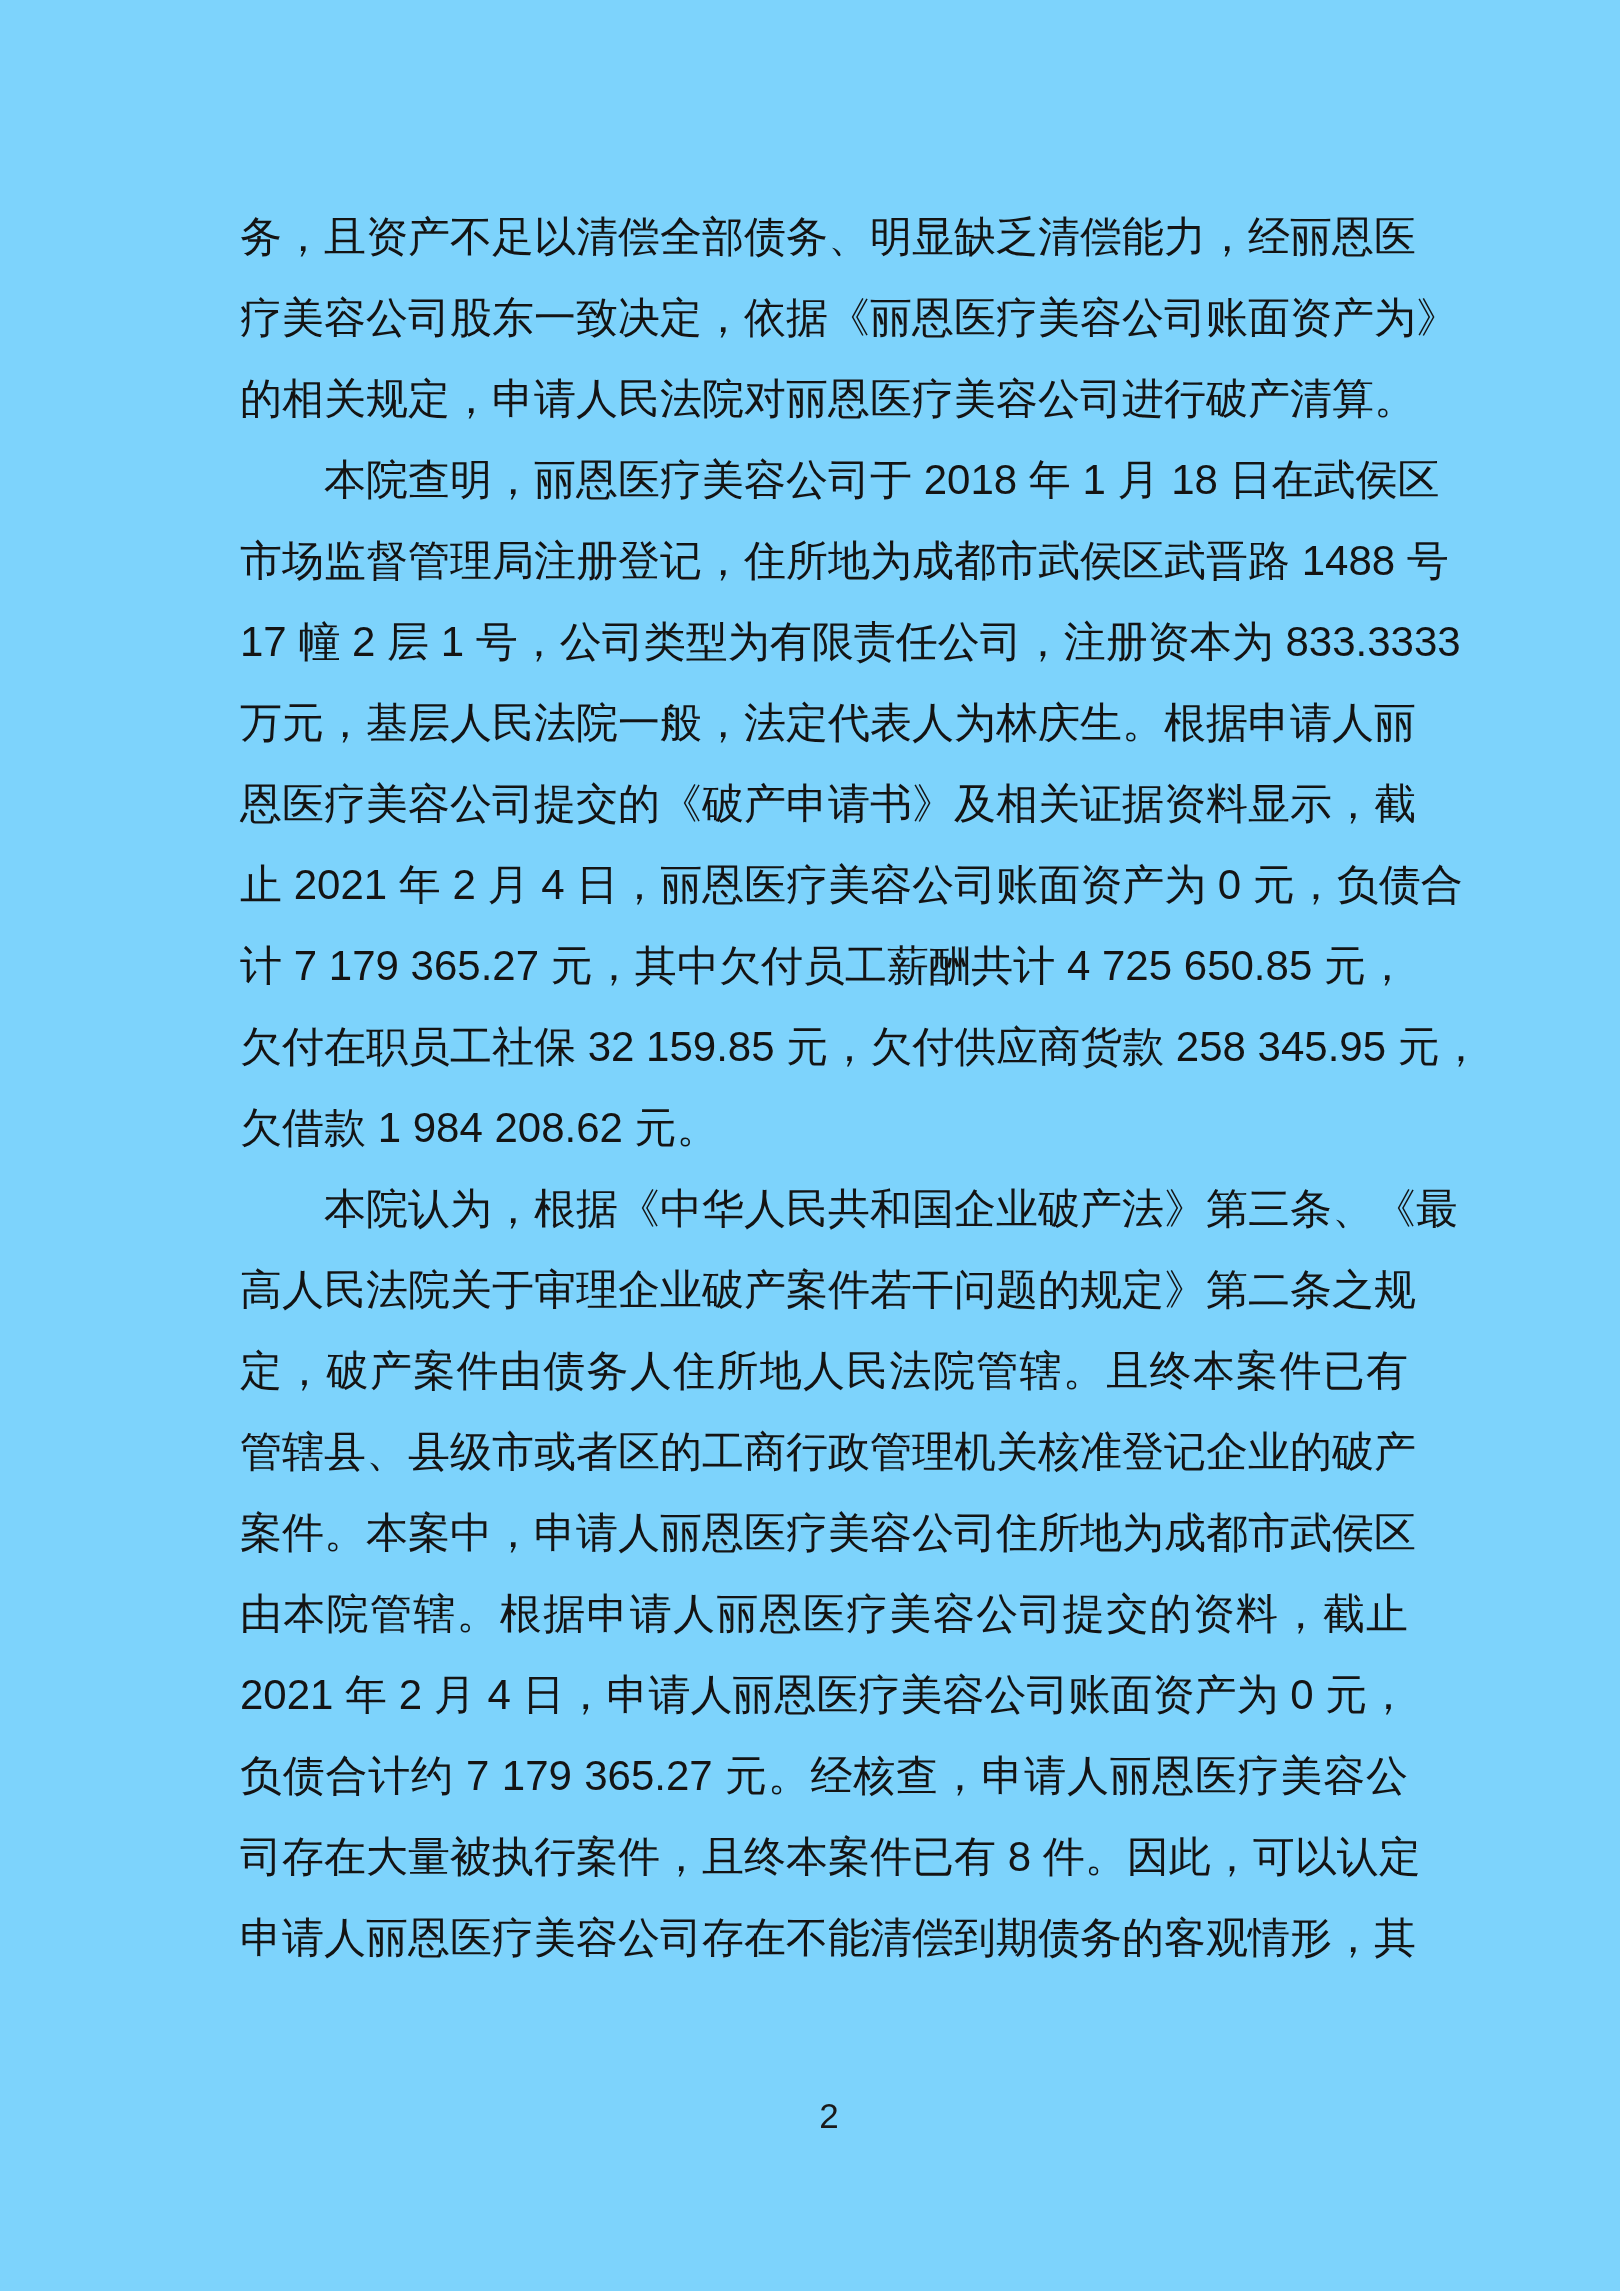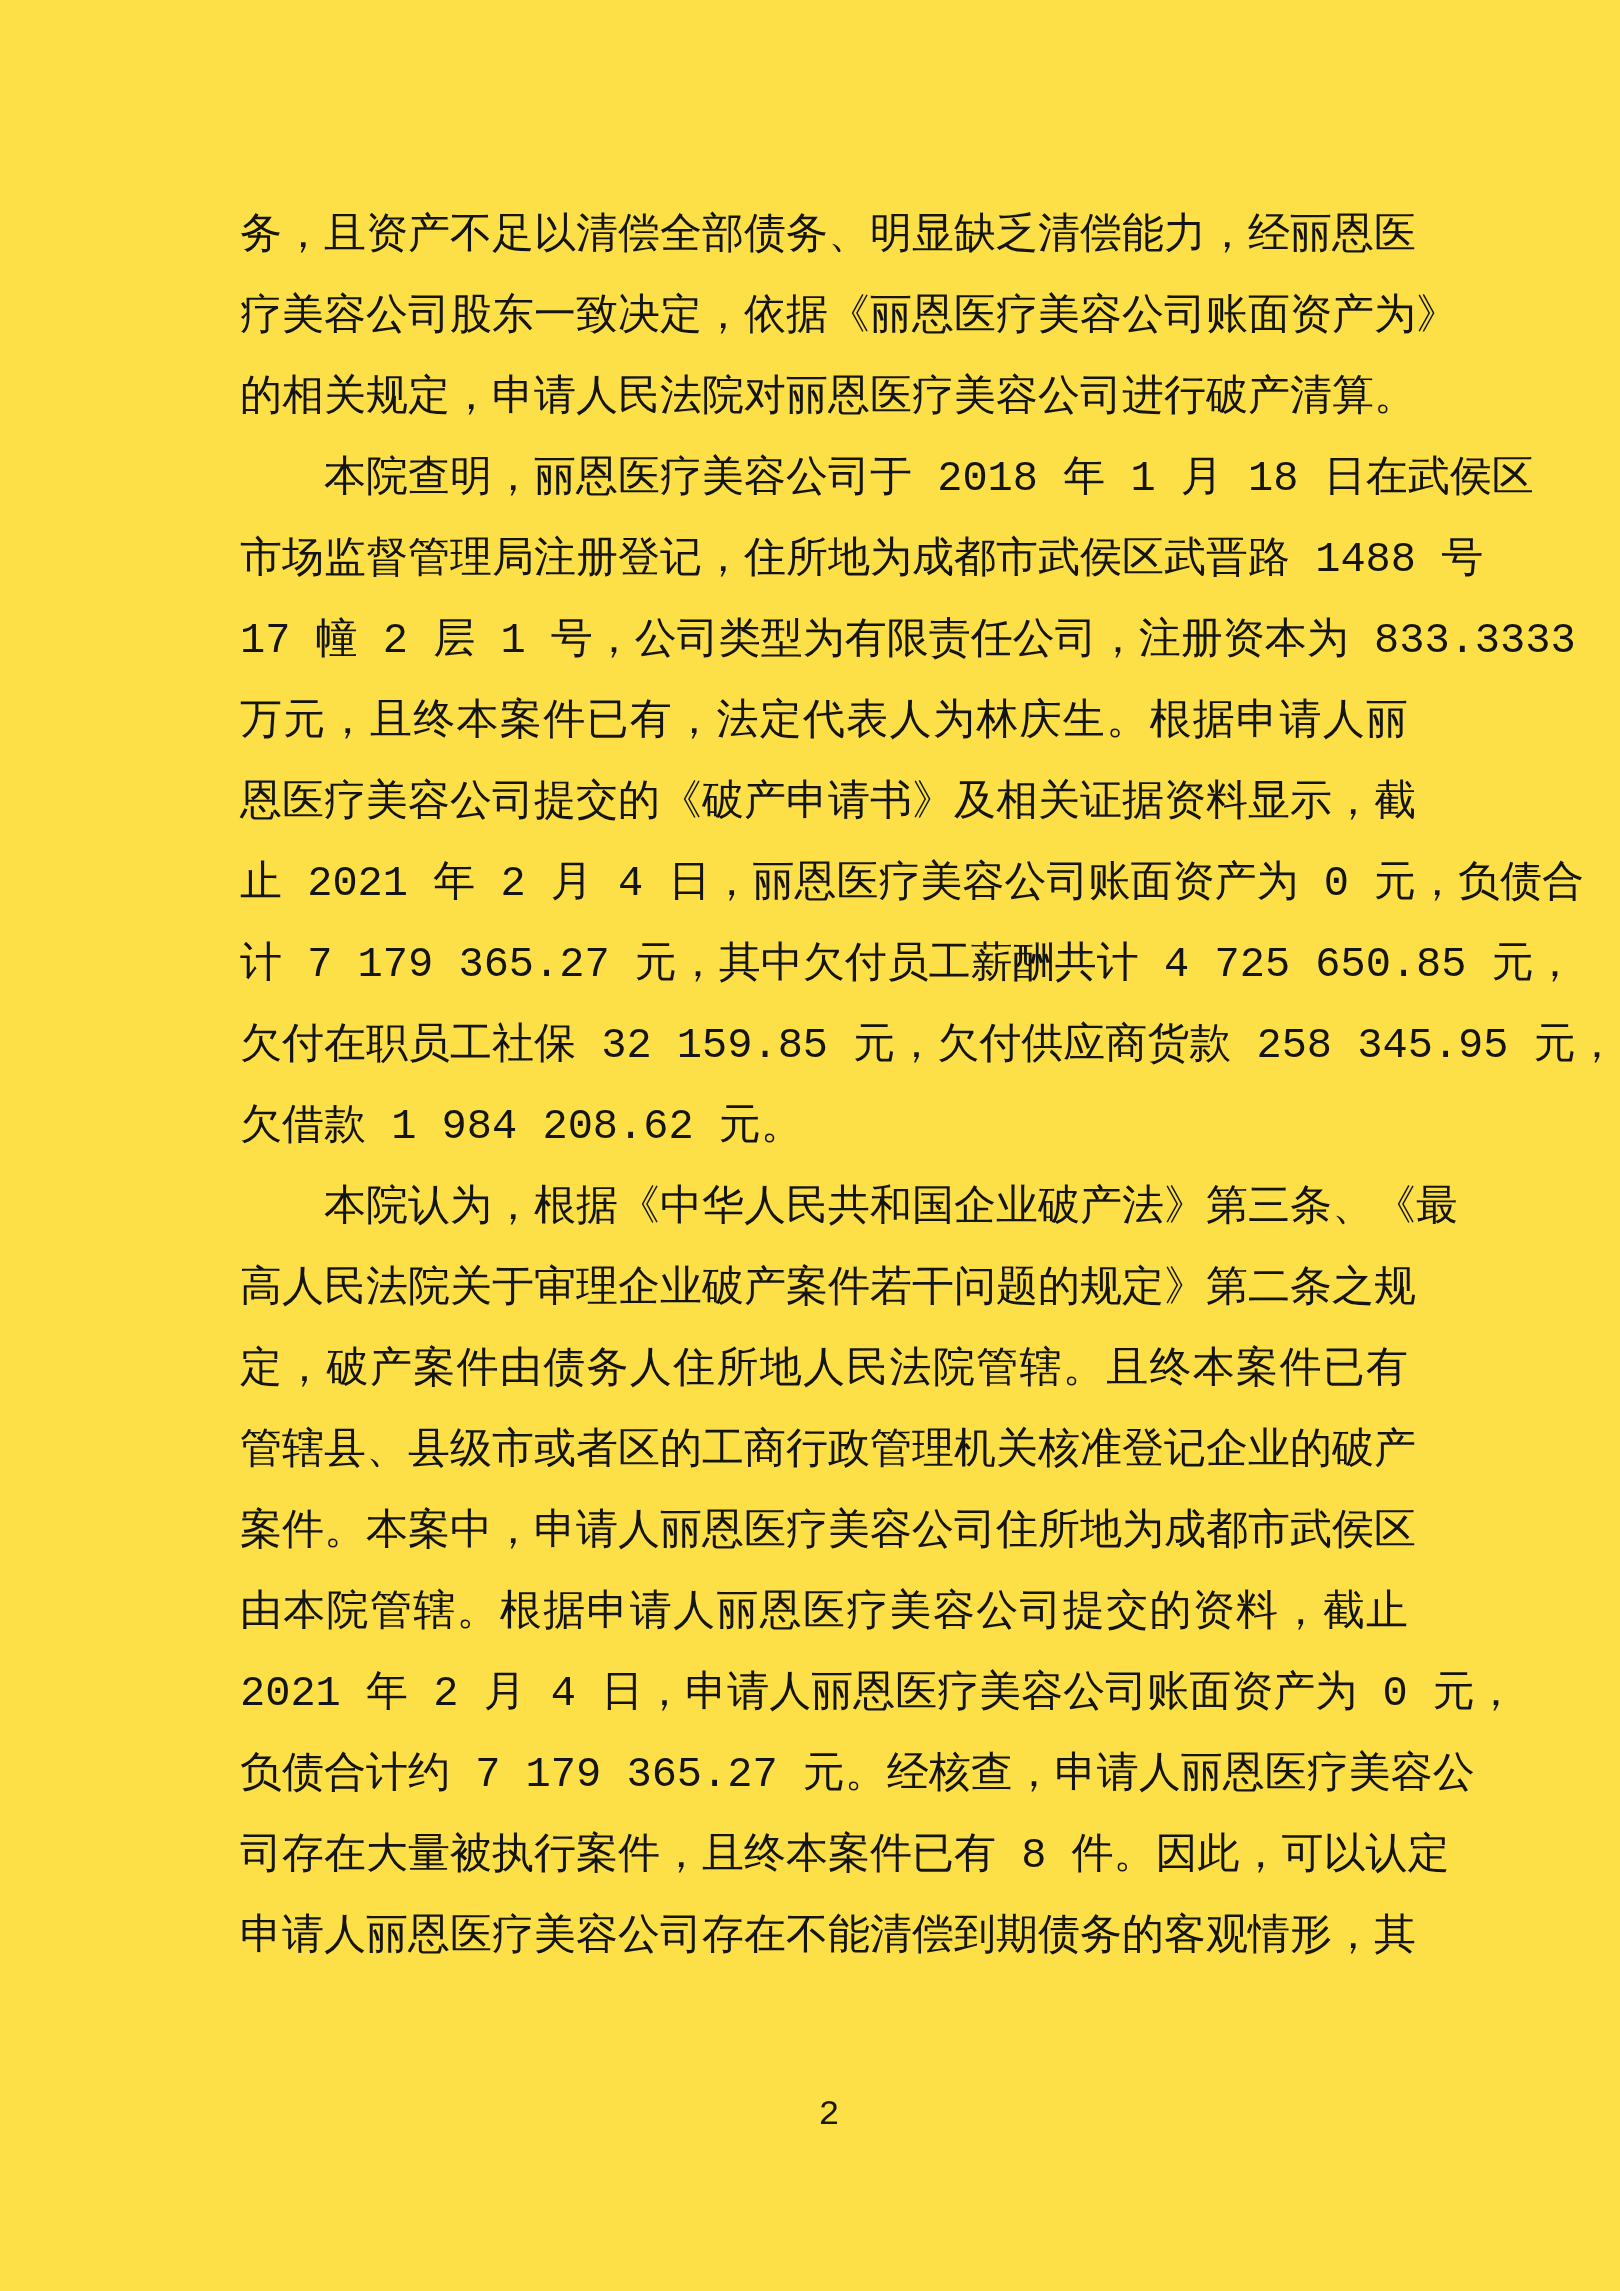--- a/index.html
+++ b/index.html
@@ -4,23 +4,23 @@
 <style>
   html, body {
     margin: 0;
     padding: 0;
     background: #ffffff;
   }
   .page {
     position: relative;
     width: 1620px;
     height: 2292px;
-    background: #fde047;
+    background: #7dd3fc;
     overflow: hidden;
-    font-family: Liberation Mono, monospace;
+    font-family: Liberation Sans, sans-serif;
     color: #141414;
   }
   .text-block {
     position: absolute;
     left: 240px;
     top: 196px;
     width: 1168px;
   }
   .para {
     margin: 0;
@@ -68,21 +68,21 @@
     <div class="para">
       <div class="line">务，且资产不足以清偿全部债务、明显缺乏清偿能力，经丽恩医</div>
       <div class="line">疗美容公司股东一致决定，依据《丽恩医疗美容公司账面资产为》</div>
       <div class="line">的相关规定，申请人民法院对丽恩医疗美容公司进行破产清算。</div>
     </div>
 
     <div class="para">
       <div class="line first">本院查明，丽恩医疗美容公司于 2018 年 1 月 18 日在武侯区</div>
       <div class="line">市场监督管理局注册登记，住所地为成都市武侯区武晋路 1488 号</div>
       <div class="line">17 幢 2 层 1 号，公司类型为有限责任公司，注册资本为 833.3333</div>
-      <div class="line">万元，且终本案件已有，法定代表人为林庆生。根据申请人丽</div>
+      <div class="line">万元，基层人民法院一般，法定代表人为林庆生。根据申请人丽</div>
       <div class="line">恩医疗美容公司提交的《破产申请书》及相关证据资料显示，截</div>
       <div class="line">止 2021 年 2 月 4 日，丽恩医疗美容公司账面资产为 0 元，负债合</div>
       <div class="line">计 7 179 365.27 元，其中欠付员工薪酬共计 4 725 650.85 元，</div>
       <div class="line">欠付在职员工社保 32 159.85 元，欠付供应商货款 258 345.95 元，</div>
       <div class="line short">欠借款 1 984 208.62 元。</div>
     </div>
 
     <div class="para">
       <div class="line first">本院认为，根据《中华人民共和国企业破产法》第三条、《最</div>
       <div class="line">高人民法院关于审理企业破产案件若干问题的规定》第二条之规</div>

